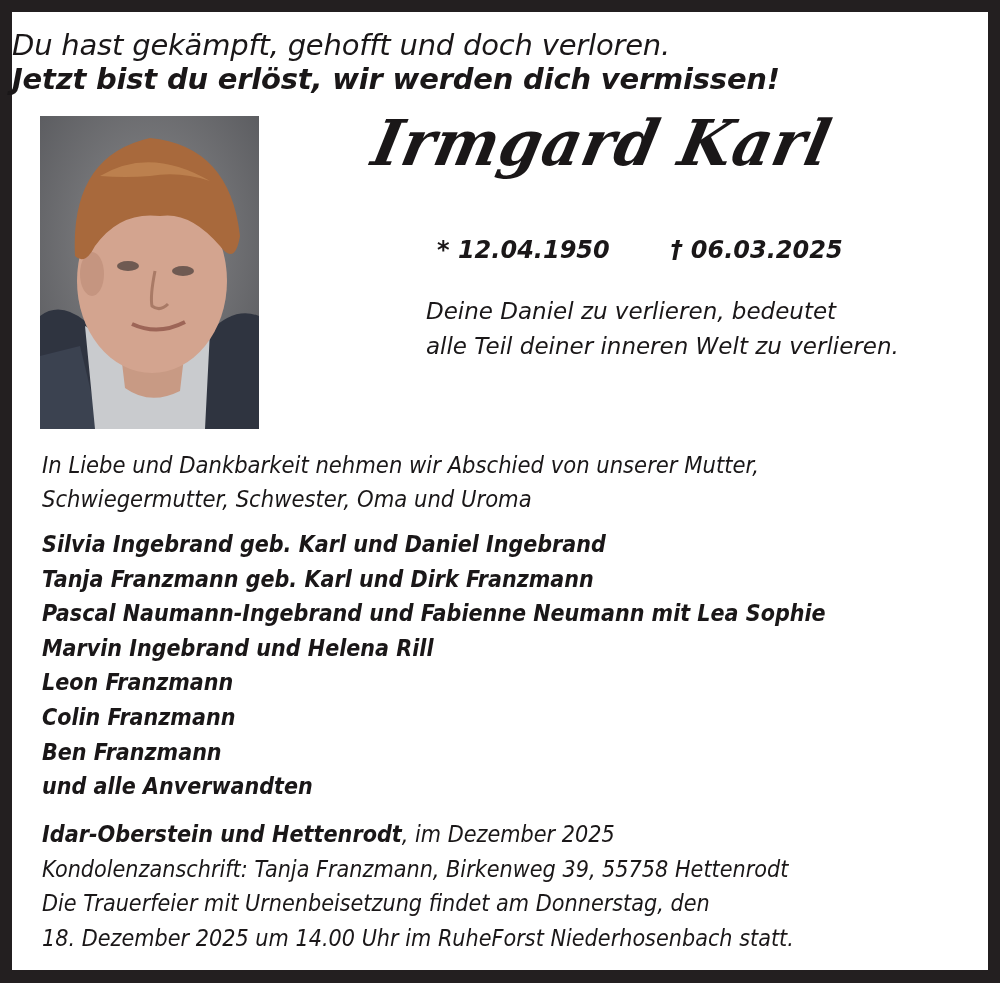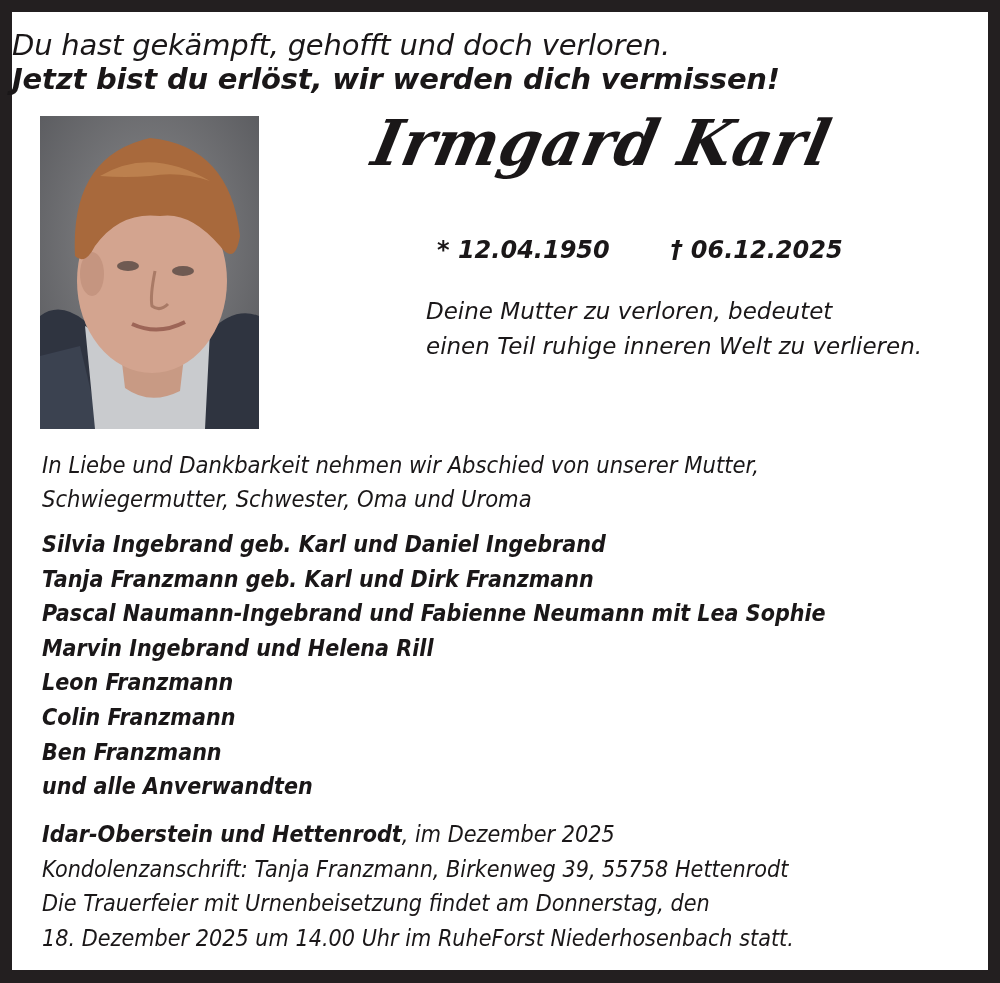--- a/index.html
+++ b/index.html
@@ -107,26 +107,26 @@
     </svg>
   </div>
 
   <div class="abs name">Irmgard Karl</div>
 
   <div class="abs dates">
     <span>*</span>
     <span>12.04.1950</span>
     <span class="gap"></span>
     <span>†</span>
-    <span>06.12.2025</span>
+    <span>06.03.2025</span>
   </div>
 
   <div class="abs quote">
-    <span class="line">Deine Mutter zu verloren, bedeutet</span>
-    <span class="line">einen Teil ruhige inneren Welt zu verlieren.</span>
+    <span class="line">Deine Daniel zu verlieren, bedeutet</span>
+    <span class="line">alle Teil deiner inneren Welt zu verlieren.</span>
   </div>
 
   <div class="abs intro">
     <span class="line">In Liebe und Dankbarkeit nehmen wir Abschied von unserer Mutter,</span>
     <span class="line">Schwiegermutter, Schwester, Oma und Uroma</span>
   </div>
 
   <div class="abs family">
     <span class="line">Silvia Ingebrand geb. Karl und Daniel Ingebrand</span>
     <span class="line">Tanja Franzmann geb. Karl und Dirk Franzmann</span>

